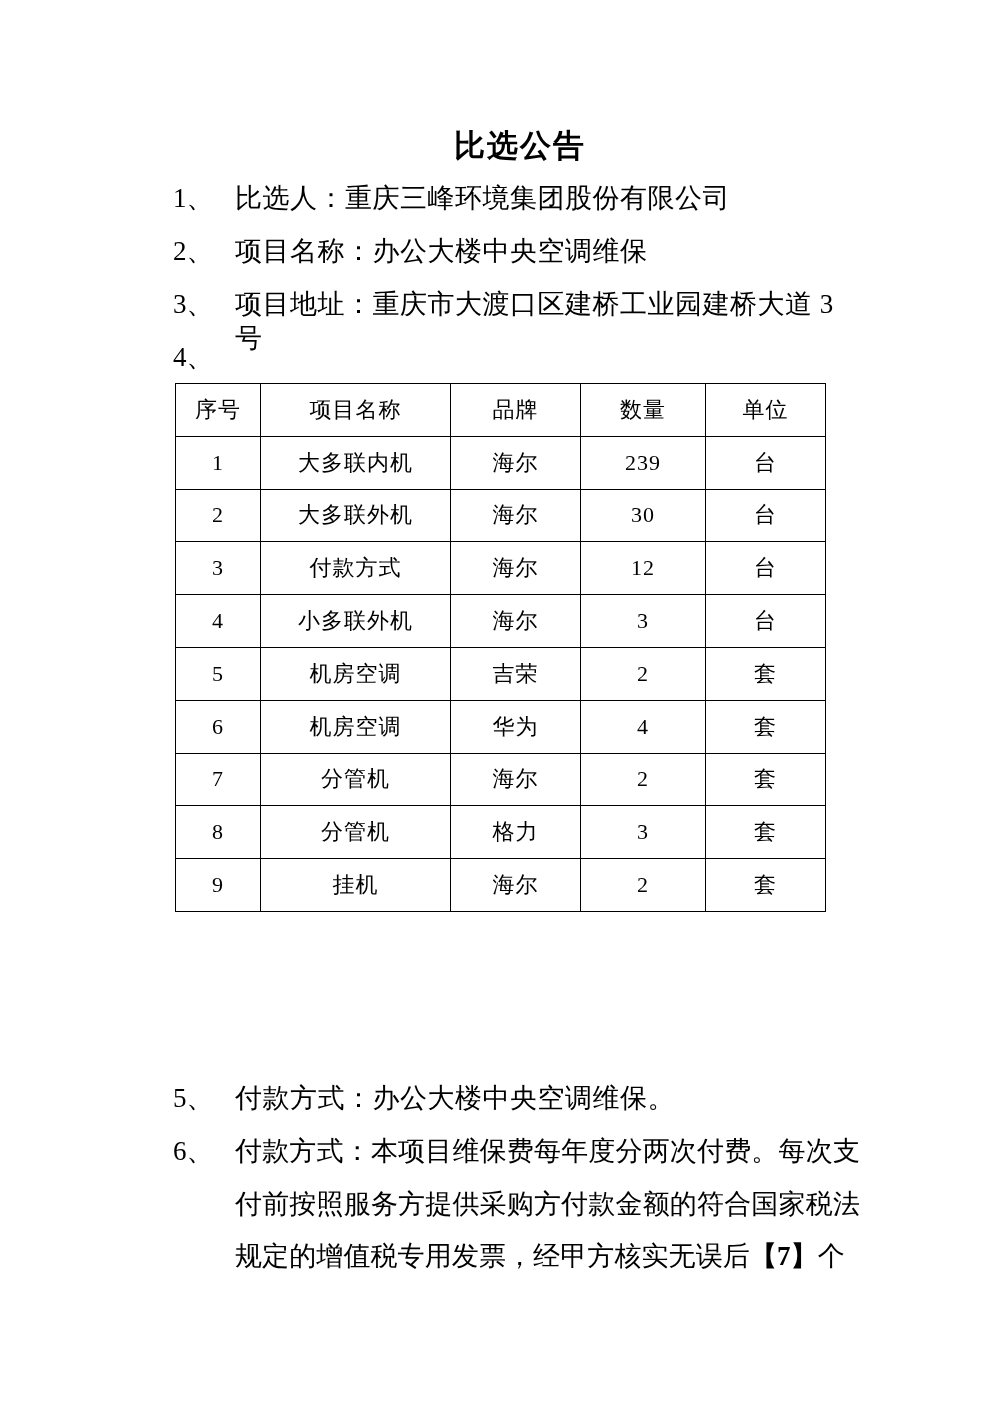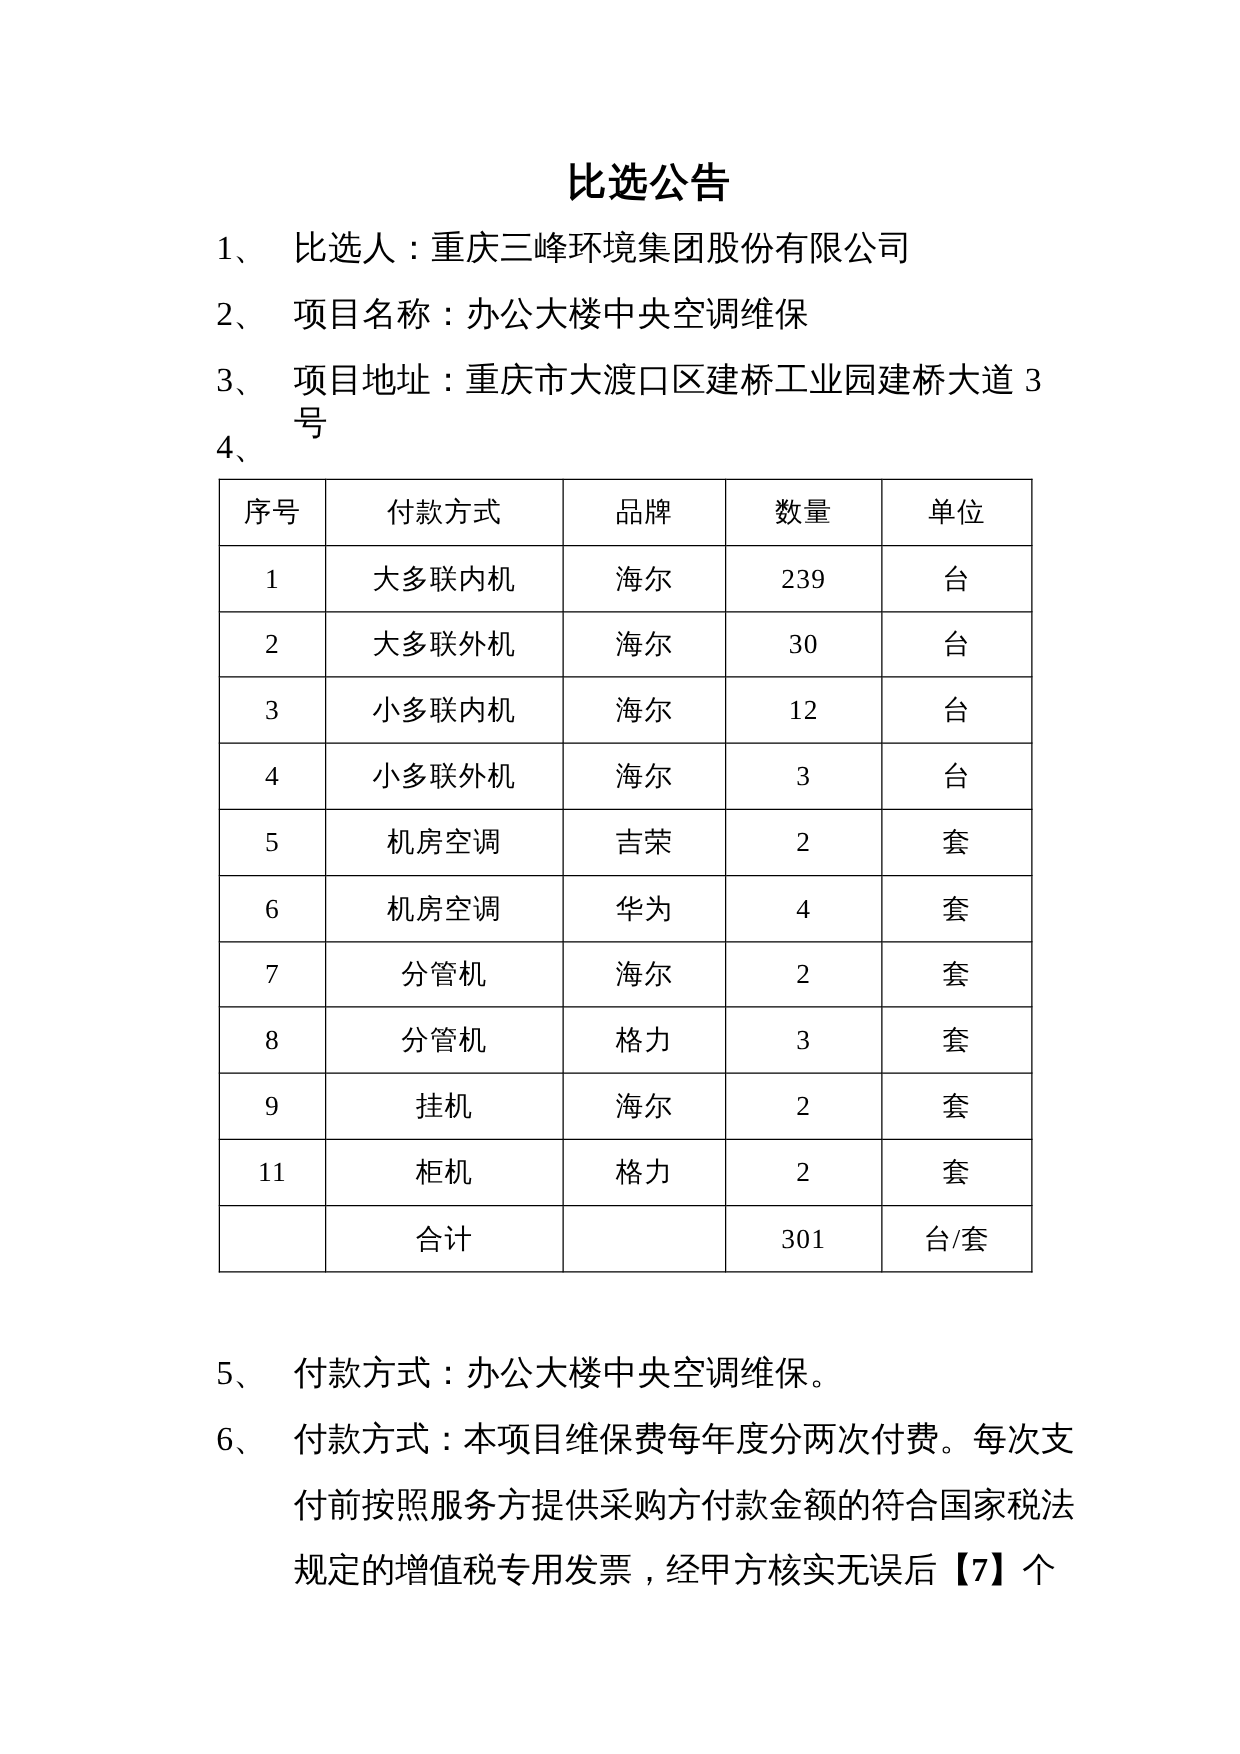--- a/index.html
+++ b/index.html
@@ -112,21 +112,21 @@
     <colgroup>
       <col class="c0">
         <col class="c1">
         <col class="c2">
         <col class="c3">
         <col class="c4">
     </colgroup>
     <thead>
         <tr>
           <th>序号</th>
-          <th>付款方式</th>
+          <th>项目名称</th>
           <th>品牌</th>
           <th>数量</th>
           <th>单位</th>
         </tr>
       </thead>
     <tbody>
         <tr>
           <td>1</td>
           <td>大多联内机</td>
           <td>海尔</td>
@@ -135,21 +135,21 @@
         </tr>
         <tr>
           <td>2</td>
           <td>大多联外机</td>
           <td>海尔</td>
           <td>30</td>
           <td>台</td>
         </tr>
         <tr>
           <td>3</td>
-          <td>小多联内机</td>
+          <td>付款方式</td>
           <td>海尔</td>
           <td>12</td>
           <td>台</td>
         </tr>
         <tr>
           <td>4</td>
           <td>小多联外机</td>
           <td>海尔</td>
           <td>3</td>
           <td>台</td>
@@ -182,34 +182,20 @@
           <td>3</td>
           <td>套</td>
         </tr>
         <tr>
           <td>9</td>
           <td>挂机</td>
           <td>海尔</td>
           <td>2</td>
           <td>套</td>
         </tr>
-        <tr>
-          <td>11</td>
-          <td>柜机</td>
-          <td>格力</td>
-          <td>2</td>
-          <td>套</td>
-        </tr>
-        <tr>
-          <td></td>
-          <td>合计</td>
-          <td></td>
-          <td>301</td>
-          <td>台/套</td>
-        </tr>
       </tbody>
   </table>
 
   <div class="list-item" id="item-5">
     <span class="num">5、</span><span class="lbl">付款方式：</span><span>办公大楼中央空调维保。</span>
   </div>
 
   <div class="list-item" id="item-6">
     <span class="num">6、</span><span class="lbl">付款方式：</span><span>本项目维保费每年度分两次付费。每次支付前按照服务方提供采购方付款金额的符合国家税法规定的增值税专用发票，经甲方核实无误后</span><span class="hl-bold">【7】</span><span>个</span>
   </div>

